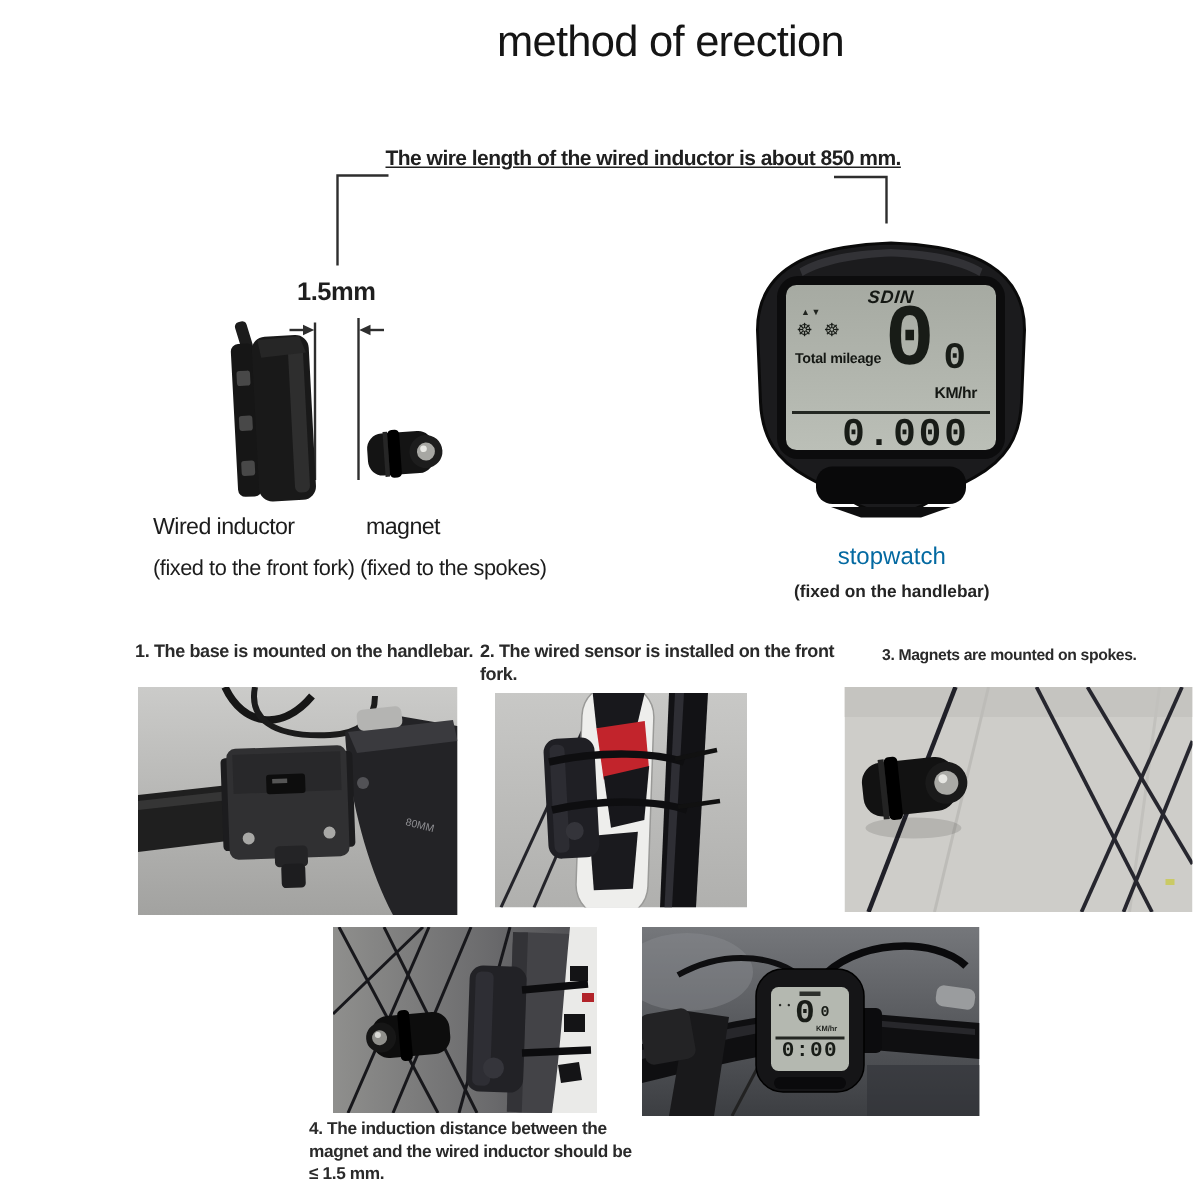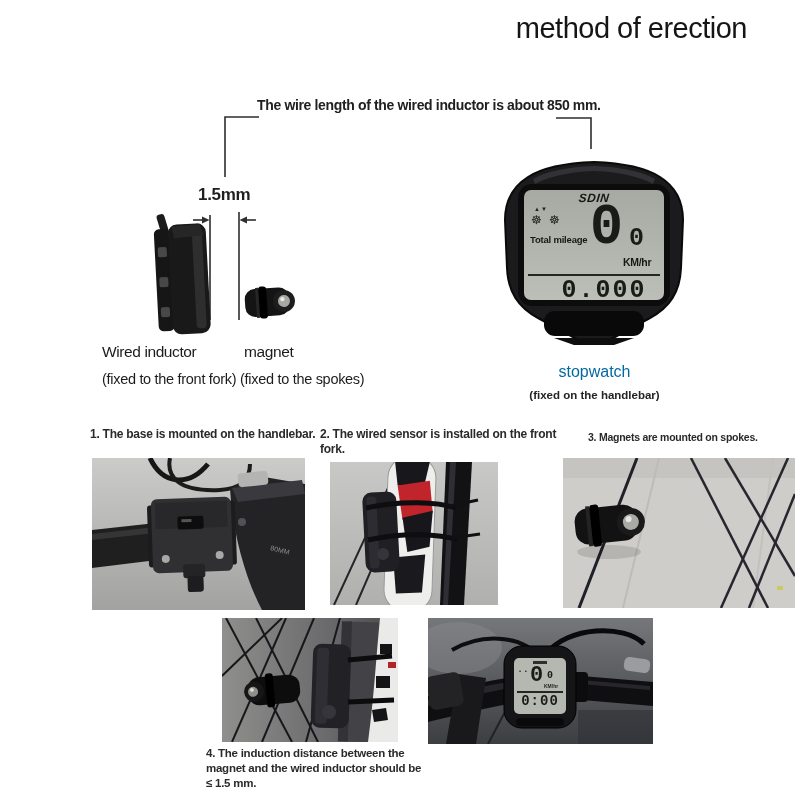--- a/index.html
+++ b/index.html
@@ -1,20 +1,20 @@
 <!DOCTYPE html>
 <html><head>
 <meta charset="utf-8">
 <style>
   html,body{margin:0;padding:0;background:#fff;}
   .canvas{position:relative;width:800px;height:800px;background:#ffffff;overflow:hidden;
           font-family:"Liberation Sans","DejaVu Sans",sans-serif;color:#1f1f1f;}
   .abs{position:absolute;}
-  .t-title{font-size:29px;letter-spacing:-0.5px;color:#151515;text-align:right;}
-  .t-note{font-size:14px;font-weight:700;letter-spacing:-0.35px;white-space:nowrap;color:#202020;}
+  .t-title{font-size:29px;letter-spacing:-0.5px;color:#151515;text-align:center;}
+  .t-note{font-size:14px;font-weight:700;letter-spacing:-0.35px;white-space:nowrap;color:#202020;text-decoration:underline;}
   .t-gap{font-size:17px;font-weight:700;letter-spacing:-0.3px;}
   .t-part{font-size:15.5px;letter-spacing:-0.4px;white-space:nowrap;color:#1c1c1c;}
   .t-paren{font-size:14.5px;letter-spacing:-0.3px;white-space:nowrap;color:#1c1c1c;}
   .t-sw{font-size:16px;text-align:center;color:#0369a1;}
   .t-swnote{font-size:11.5px;text-align:center;color:#242424;font-weight:bold;}
   .t-step{font-weight:700;color:#2a2a2a;letter-spacing:-0.25px;}
   .nowrap{white-space:nowrap;text-align:right;}
   .photo{position:absolute;}
   .photo svg{display:block;}
   .seg{font-family:"Liberation Mono","DejaVu Sans Mono",monospace;font-weight:700;color:#181c17;line-height:1;}

